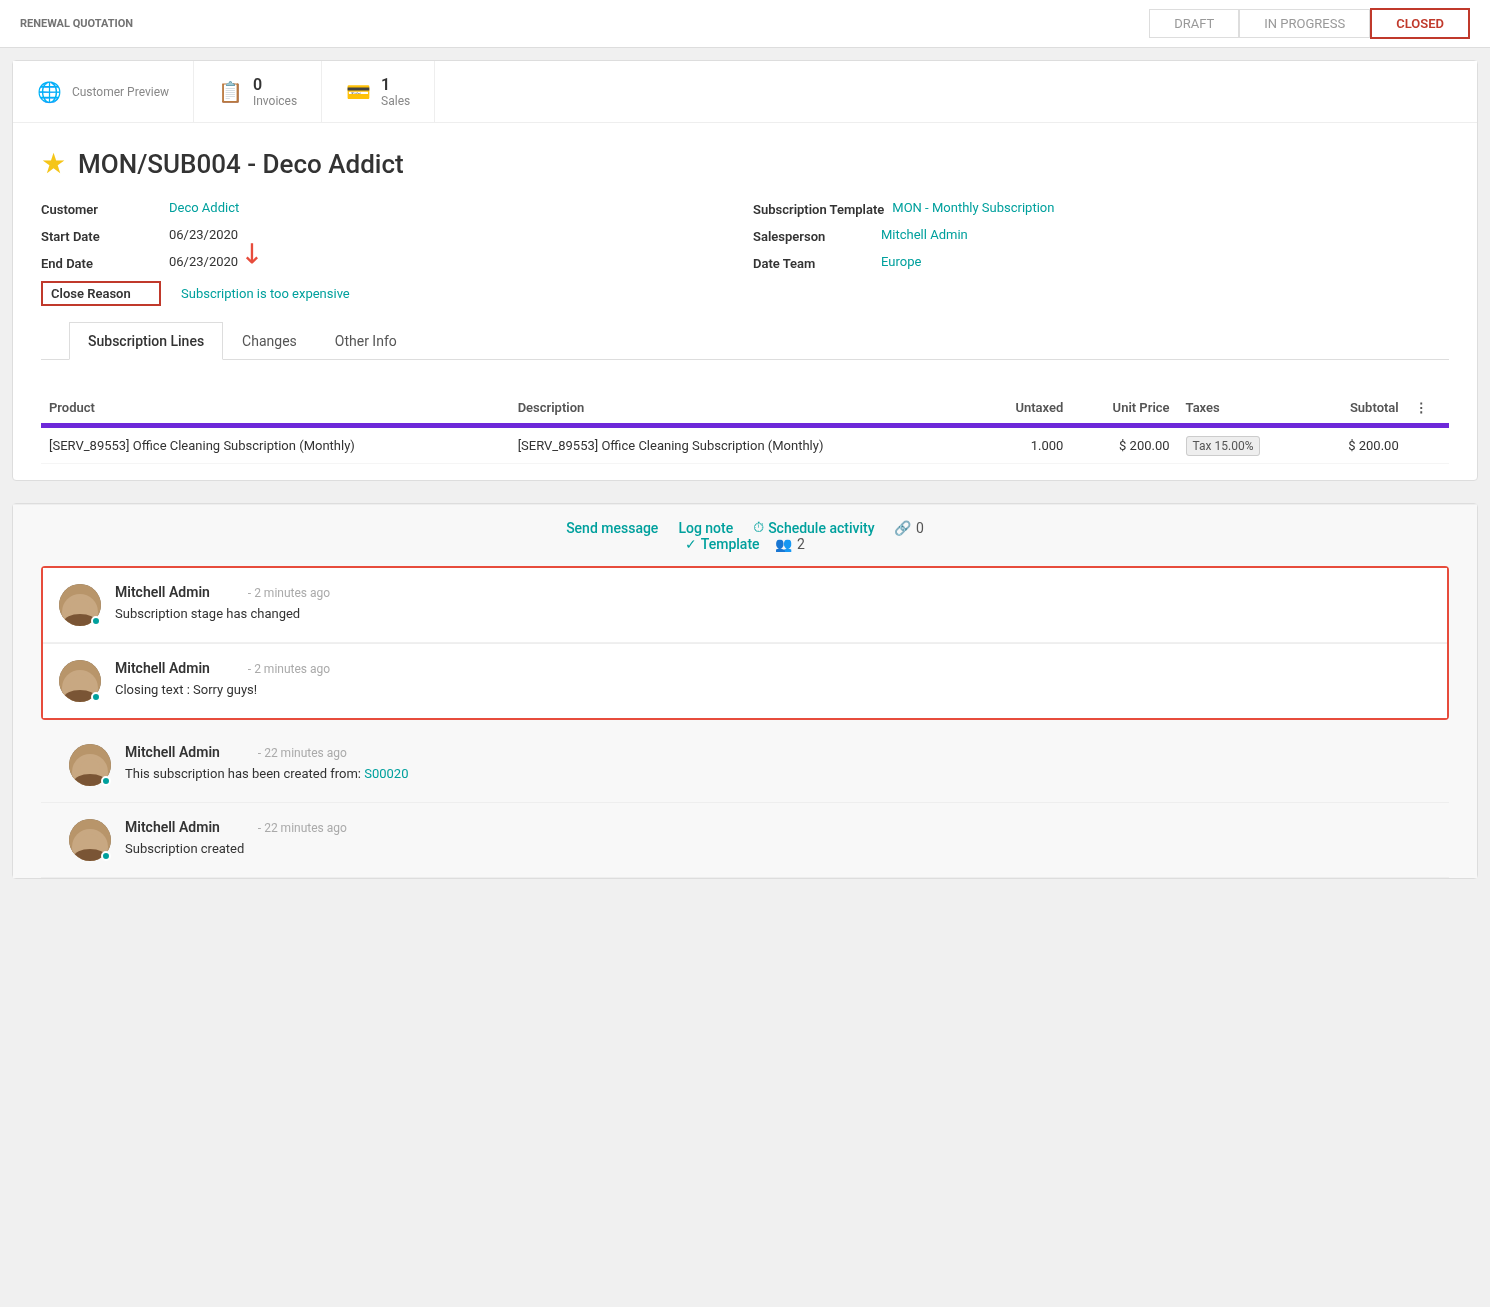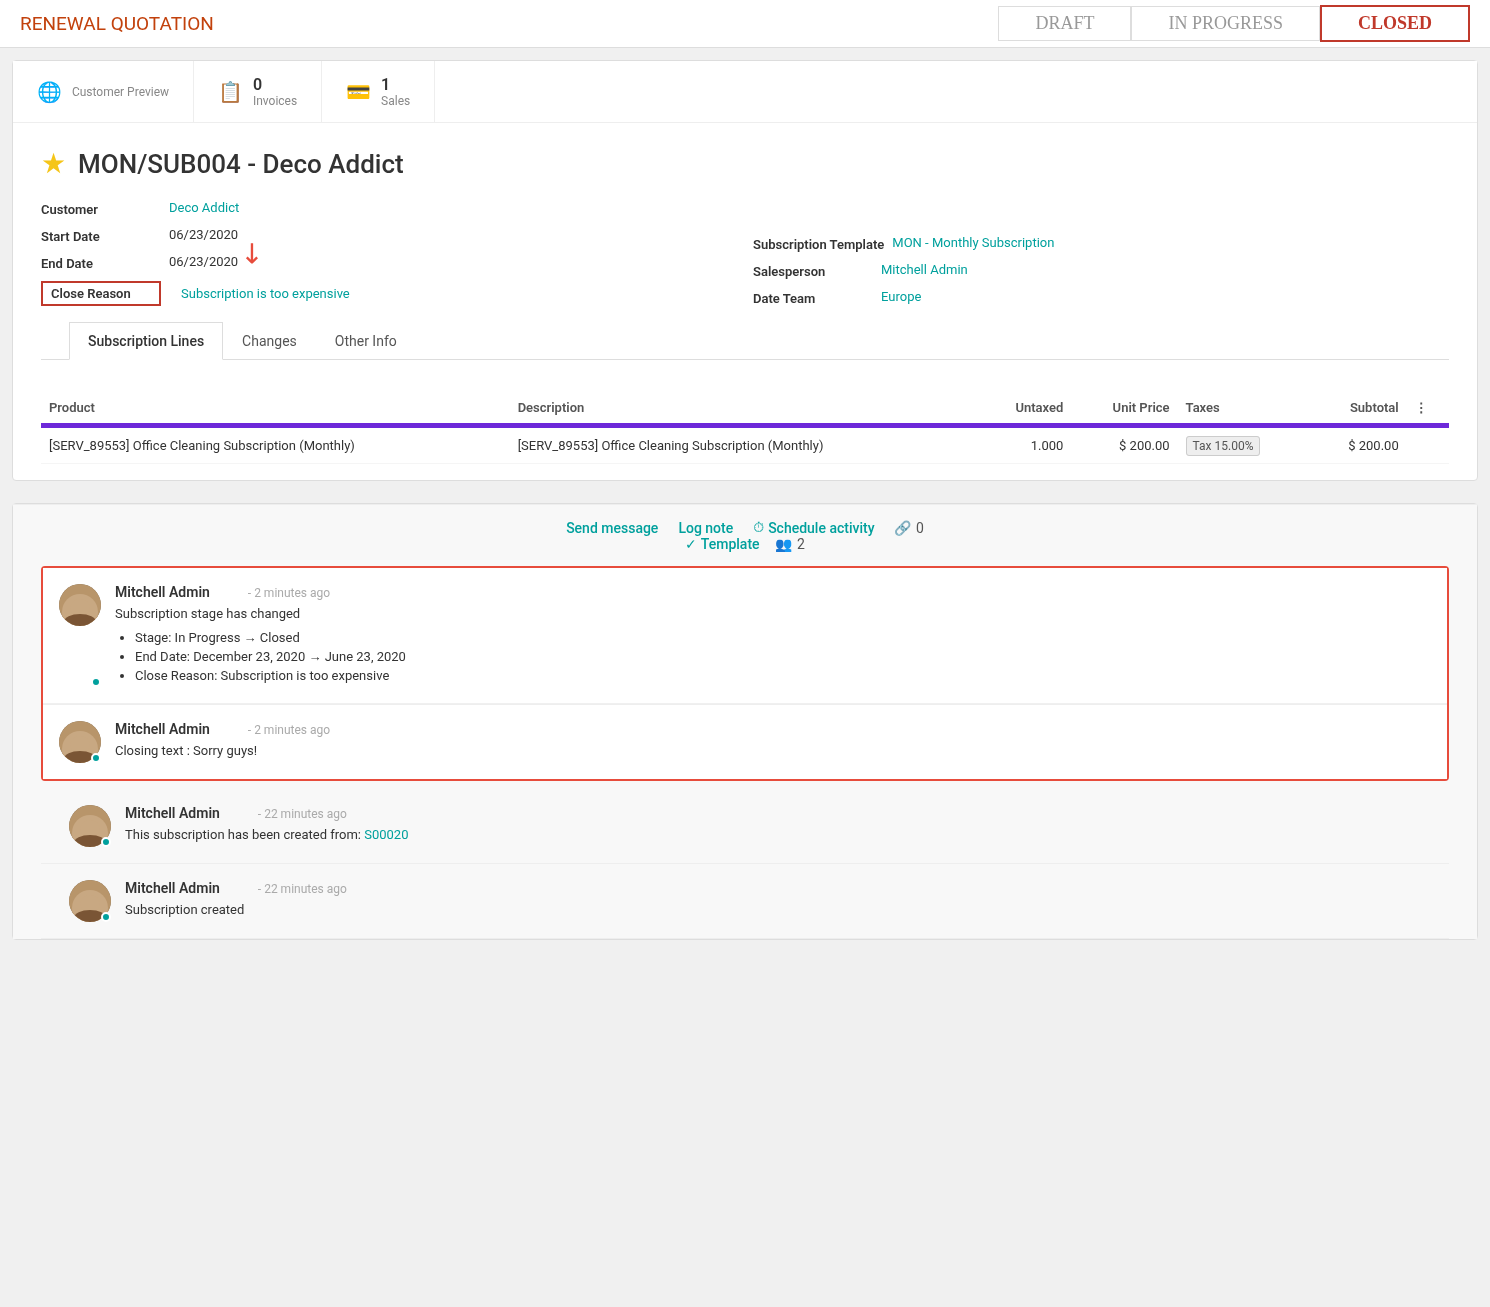--- a/index.html
+++ b/index.html
@@ -4,27 +4,26 @@
   <style>
     * { box-sizing: border-box; margin: 0; padding: 0; }
     body { font-family: -apple-system, BlinkMacSystemFont, 'Segoe UI', Roboto, sans-serif; font-size: 14px; background: #f0f0f0; color: #333; }
 
     
     .top-bar {
       display: flex; align-items: center; justify-content: space-between;
       background: #fff; padding: 0 20px; height: 48px;
       border-bottom: 1px solid #ddd;
     }
-    .top-bar-title { color: #c2410c; font-weight: 400; font-size: 19px; }
+    .top-bar-title { color: #737373; font-weight: 700; font-size: 11px; }
     .status-steps { display: flex; align-items: center; gap: 0; }
     .status-step {
-      padding: 6px 36px; font-size: 18px; color: #999;
+      padding: 6px 24px; font-size: 13px; color: #999;
       background: #fff; border: 1px solid #ddd; cursor: pointer;
       position: relative;
-      font-family: Liberation Serif, serif;
     }
     .status-step.active {
       color: #c0392b; border: 2px solid #c0392b; font-weight: 600;
     }
 
     
     .smart-buttons {
       display: flex; background: #fff; border-bottom: 1px solid #eee;
       margin-bottom: 0;
     }
@@ -40,21 +39,21 @@
     
     .main-content {
       background: #fff; margin: 12px; border: 1px solid #ddd; border-radius: 4px;
     }
 
     
     .form-header { padding: 24px 28px 16px; }
     .record-title { display: flex; align-items: center; gap: 12px; font-size: 26px; font-weight: 500; margin-bottom: 20px; }
     .star { color: #f5c518; font-size: 28px; }
 
-    .form-fields { display: flex; gap: 16px; align-items: flex-end; }
+    .form-fields { display: flex; gap: 16px; }
     .fields-col { flex: 1; display: flex; flex-direction: column; gap: 10px; }
     .field-row { display: flex; align-items: flex-start; gap: 8px; }
     .field-label { font-weight: 600; min-width: 120px; color: #333; font-size: 13px; padding-top: 2px; }
     .field-value { color: #333; font-size: 13px; }
     .field-value.link { color: #00a09d; cursor: pointer; }
 
     .close-reason-label {
       border: 2px solid #c0392b; padding: 3px 8px; color: #333; font-weight: 600;
       font-size: 13px; min-width: 120px; display: inline-block;
     }
@@ -309,25 +308,20 @@
               </div>
             </div>
             <div class="online-dot"></div>
           </div>
           <div class="msg-content">
             <div class="msg-header">
               <span class="msg-author">Mitchell Admin</span>
               <span class="msg-time">- <span>2 minutes ago</span></span>
             </div>
             <div class="msg-body">Subscription stage has changed</div>
-            <ul class="msg-list">
-              <li>Stage: In Progress → Closed</li>
-              <li>End Date: December 23, 2020 → June 23, 2020</li>
-              <li>Close Reason: Subscription is too expensive</li>
-            </ul>
           </div>
         </div>
 
         <div class="message-item" style="border-top: 1px solid #eee;">
           <div style="position:relative; flex-shrink:0;">
             <div class="avatar">
               <div style="width:42px;height:42px;border-radius:50%;background:#b8956a;display:flex;align-items:flex-end;justify-content:center;overflow:hidden;">
                 <div style="width:36px;height:36px;border-radius:50%;background:#c8a882;margin-bottom:-4px;position:relative;">
                   <div style="position:absolute;top:5px;left:50%;transform:translateX(-50%);width:20px;height:18px;background:#c8a882;border-radius:50%;"></div>
                   <div style="position:absolute;bottom:0;left:50%;transform:translateX(-50%);width:32px;height:16px;background:#7a5535;border-radius:50% 50% 0 0;"></div>

